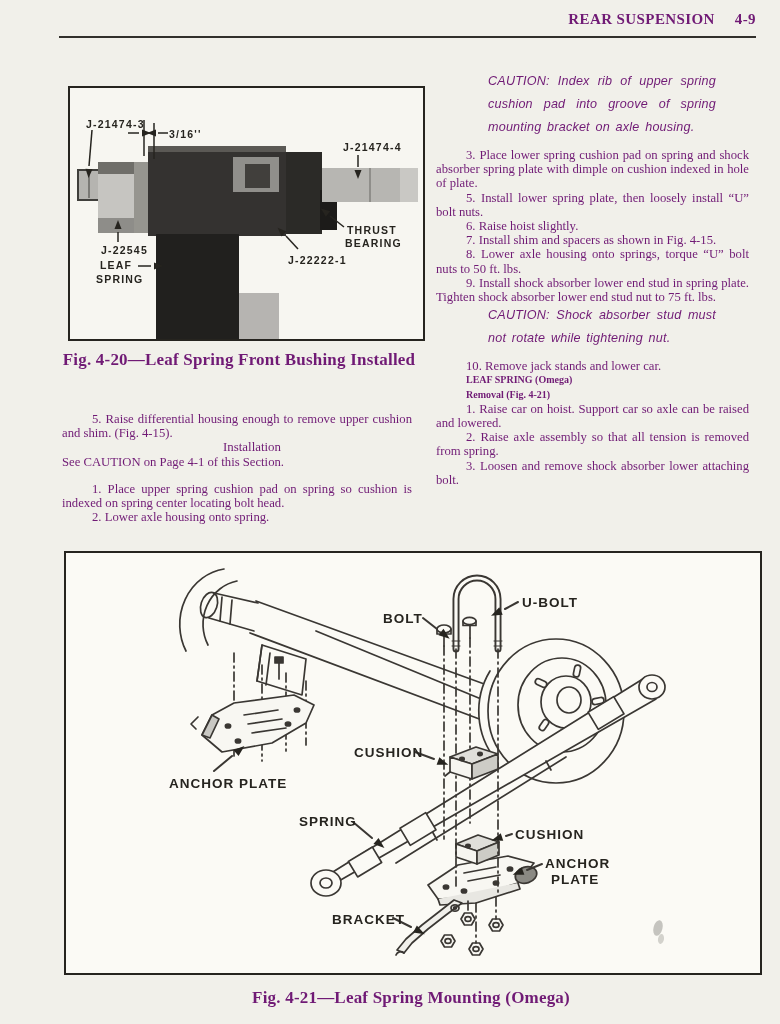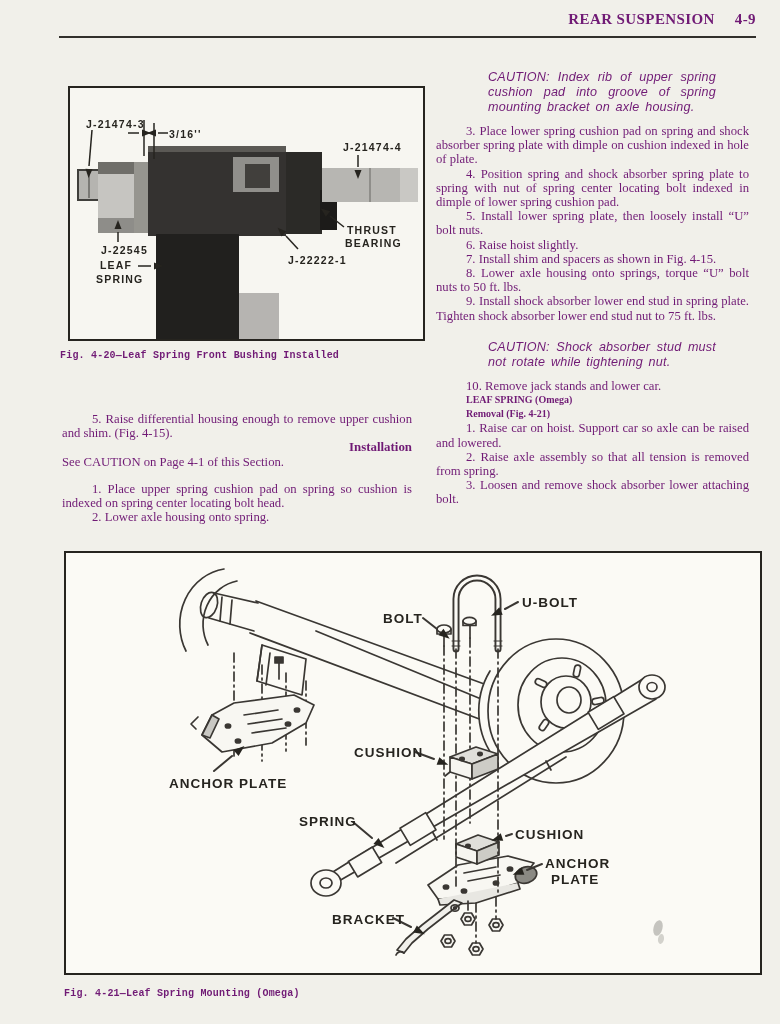--- a/index.html
+++ b/index.html
@@ -4,34 +4,34 @@
 <style>
   html,body{margin:0;padding:0;background:#d8d7d2;}
   .page{position:relative;width:780px;height:1024px;background:#f1f0ea;
         font-family:"Liberation Serif",serif;color:#701a75;overflow:hidden;}
   .hdr{position:absolute;top:11px;right:24px;font-weight:bold;font-size:15px;letter-spacing:.4px;}
   .hdr .num{margin-left:20px;}
   .rule{position:absolute;left:59px;right:24px;top:36px;height:2px;background:#32302c;}
   .figbox{position:absolute;border:2.5px solid #26241f;background:#f8f7f2;}
   #fig20{left:68px;top:86px;width:353px;height:251px;}
   #fig21{left:64px;top:551px;width:694px;height:420px;}
-  .cap{position:absolute;font-weight:bold;font-size:10px;letter-spacing:.2px;font-family:Liberation Mono, monospace;}
+  .cap{position:absolute;font-weight:bold;font-size:17px;text-align:center;letter-spacing:.2px;}
   #cap20{left:60px;top:350px;width:358px;}
   #cap21{left:64px;top:988px;width:694px;}
   .col{position:absolute;font-size:12.7px;line-height:14.2px;text-align:justify;}
   #lcol{left:62px;top:412px;width:358px;}
   #rcol{left:436px;top:68px;width:321px;}
   .col p{margin:0 8px 0 0;text-indent:30px;}
   .col p.noind{text-indent:0;}
-  .head{font-weight:bold;font-size:12.9px;margin:13px 0 10px 0;text-indent:0;text-align:right;}
+  .head{font-weight:normal;font-size:12.9px;margin:13px 0 10px 0;text-indent:0;text-align:center;}
   .head2{font-weight:bold;font-size:10px;margin:8px 0 2px 0;text-indent:0;text-align:left;}
   .caution{font-family:"Liberation Sans",sans-serif;font-style:italic;font-size:12.6px;
-           line-height:15px;margin:2px 0 9px 52px;width:228px;text-align:justify;
+           line-height:23px;margin:2px 0 9px 52px;width:228px;text-align:justify;
            letter-spacing:.2px;word-spacing:2px;font-weight:500;}
-  .caution.second{margin-top:17px;margin-bottom:9px;}
+  .caution.second{margin-top:0;margin-bottom:9px;}
   svg{display:block;}
   text.flab{font-family:"Liberation Sans",sans-serif;fill:#26241f;}
   text.small{font-size:10.5px;font-weight:bold;letter-spacing:1.2px;}
   text.big{font-size:13.5px;font-weight:bold;letter-spacing:1px;}
 </style>
 </head>
 <body>
 
 <div class="page">
 
@@ -116,21 +116,20 @@
     <p>5. Raise differential housing enough to remove upper cushion and shim. (Fig. 4-15).</p>
     <p class="head">Installation</p>
     <p class="noind">See CAUTION on Page 4-1 of this Section.</p>
     <p style="margin-top:13px">1. Place upper spring cushion pad on spring so cushion is indexed on spring center locating bolt head.</p>
     <p>2. Lower axle housing onto spring.</p>
   </div>
 
   <div class="col" id="rcol">
     <div class="caution">CAUTION: Index rib of upper spring cushion pad into groove of spring mounting bracket on axle housing.</div>
     <p>3. Place lower spring cushion pad on spring and shock absorber spring plate with dimple on cushion indexed in hole of plate.</p>
-    <p>4. Position spring and shock absorber spring plate to spring with nut of spring center locating bolt indexed in dimple of lower spring cushion pad.</p>
     <p>5. Install lower spring plate, then loosely install “U” bolt nuts.</p>
     <p>6. Raise hoist slightly.</p>
     <p>7. Install shim and spacers as shown in Fig. 4-15.</p>
     <p>8. Lower axle housing onto springs, torque “U” bolt nuts to 50 ft. lbs.</p>
     <p>9. Install shock absorber lower end stud in spring plate. Tighten shock absorber lower end stud nut to 75 ft. lbs.</p>
     <div class="caution second">CAUTION: Shock absorber stud must not rotate while tightening nut.</div>
     <p>10. Remove jack stands and lower car.</p>
     <p class="head2">LEAF SPRING (Omega)</p>
     <p class="head2">Removal (Fig. 4-21)</p>
     <p>1. Raise car on hoist. Support car so axle can be raised and lowered.</p>

